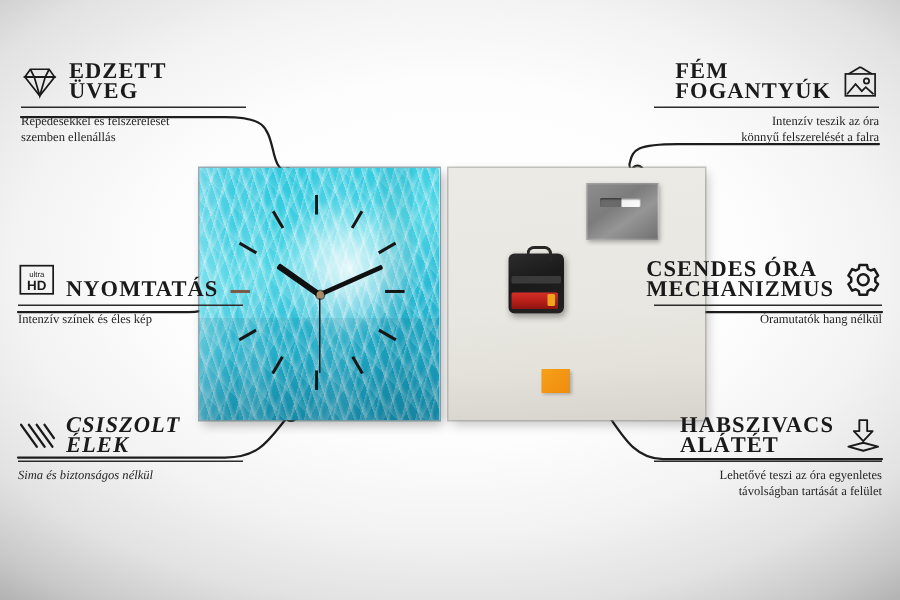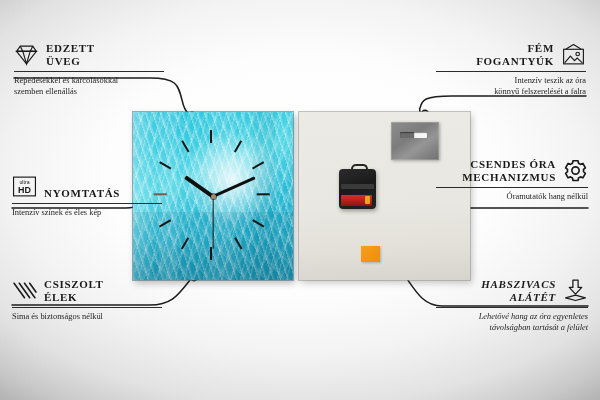--- a/index.html
+++ b/index.html
@@ -83,24 +83,24 @@
   .hand-sec{background:#111;}
   .hub{position:absolute;width:5px;height:5px;border-radius:50%;background:#a98a63;box-shadow:0 0 0 1px rgba(0,0,0,.5);}
 
   
   .feature{position:absolute;width:180px;}
   .feature .head{display:flex;align-items:center;gap:7px;}
   .feature.left .head{justify-content:flex-start;}
   .feature.right .head{justify-content:flex-end;}
   .ttl{
     font-family:"Liberation Serif", serif;
-    font-size:11px;letter-spacing:.7px;color:#1a1a1a;line-height:12.5px;
+    font-size:15px;letter-spacing:.7px;color:#1a1a1a;line-height:12.5px;
     text-transform:uppercase;font-weight:bold;
   }
-  .feature.right .ttl{text-align:right;}
+  .feature.right .ttl{}
   .rule{height:1px;background:#2b2b2b;margin:4px 0 4px 0;}
   .sub{
     font-family:"Liberation Serif", serif;
     font-size:8.4px;line-height:10.6px;color:#242424;
   }
   .feature.right .sub{text-align:right;}
   .ico{width:25px;height:25px;flex:0 0 25px;display:block;}
   .ico svg{display:block;width:25px;height:25px;}
 </style>
 </head>
@@ -187,21 +187,21 @@
               <path d="M2.5 9 H21.5"></path>
         </g>
           </svg>
       </span>
       <span class="ttl">
         <span>EDZETT</span><br><span>ÜVEG</span>
       </span>
     </div>
     <div class="rule"></div>
     <div class="sub">
-      <span>Repedésekkel és karcolásokkal</span><br><span>szemben ellenállás</span>
+      <span>Repedésekkel és felszerelését</span><br><span>szemben ellenállás</span>
     </div>
   </div>
 
   <div class="feature left" style="left:12px;top:174px;width:150px;">
     <div class="head">
       <span class="ico">
         <svg viewBox="0 0 24 24">
           <rect x="1.5" y="3" width="21" height="18" fill="none" stroke="#1a1a1a" stroke-width="1.1"></rect>
           <text x="12" y="10" font-family="Liberation Sans, sans-serif" font-size="5" fill="#1a1a1a" text-anchor="middle">ultra</text>
           <text x="12" y="18.6" font-family="Liberation Sans, sans-serif" font-size="8.6" font-weight="bold" fill="#1a1a1a" text-anchor="middle">HD</text>
@@ -210,21 +210,21 @@
       <span class="ttl">
         <br><span>NYOMTATÁS</span>
       </span>
     </div>
     <div class="rule"></div>
     <div class="sub">
       <span>Intenzív színek és éles kép</span>
     </div>
   </div>
 
-  <div class="feature left" style="left:12px;top:278px;width:150px;">
+  <div class="feature left" style="left:12px;top:278px;width:150px;font-style:italic;">
     <div class="head">
       <span class="ico">
         <svg viewBox="0 0 24 24">
             <g stroke="#1a1a1a" stroke-width="1.5" stroke-linecap="round">
           <line x1="2" y1="5" x2="12" y2="19"></line>
               <line x1="7" y1="5" x2="17" y2="19"></line>
           <line x1="12" y1="5" x2="22" y2="19"></line>
               <line x1="17" y1="5" x2="23" y2="13.5"></line>
         </g>
           </svg>
@@ -254,53 +254,53 @@
         </g>
           </svg>
       </span>
     </div>
     <div class="rule"></div>
     <div class="sub">
       <span>Intenzív teszik az óra</span><br><span>könnyű felszerelését a falra</span>
     </div>
   </div>
 
-  <div class="feature right" style="left:436px;top:158px;width:152px;">
+  <div class="feature right" style="left:436px;top:174px;width:152px;">
     <div class="head">
       <span class="ttl">
         <span>CSENDES ÓRA</span><br><span>MECHANIZMUS</span>
       </span>
       <span class="ico">
         <svg viewBox="0 0 24 24">
             <g fill="none" stroke="#1a1a1a" stroke-width="1.6" stroke-linejoin="round">
           <path d="M9.6 2.6 h4.8 l.5 2.4 1.9 1.1 2.3-.9 2.4 4.2 -1.8 1.6 v2.2 l1.8 1.6 -2.4 4.2 -2.3-.9 -1.9 1.1 -.5 2.4 h-4.8 l-.5-2.4 -1.9-1.1 -2.3.9 -2.4-4.2 1.8-1.6 v-2.2 l-1.8-1.6 2.4-4.2 2.3.9 1.9-1.1 z"></path>
           <circle cx="12" cy="12" r="3.5"></circle>
         </g>
           </svg>
       </span>
     </div>
     <div class="rule"></div>
     <div class="sub">
       <span>Óramutatók hang nélkül</span>
     </div>
   </div>
 
-  <div class="feature right" style="left:436px;top:278px;width:152px;font-style:italic;">
+  <div class="feature right" style="left:436px;top:278px;width:152px;">
     <div class="head">
       <span class="ttl">
         <span>HABSZIVACS</span><br><span>ALÁTÉT</span>
       </span>
       <span class="ico">
         <svg viewBox="0 0 24 24">
             <g fill="none" stroke="#1a1a1a" stroke-width="1.2" stroke-linejoin="round">
           <path d="M9.5 2 h5 v7 h3.5 L12 15.5 L6 9 h3.5 z"></path>
           <path d="M12 16.5 L21.5 19 L12 21.6 L2.5 19 z"></path>
         </g>
           </svg>
       </span>
     </div>
     <div class="rule"></div>
     <div class="sub">
-      <span>Lehetővé hang az óra egyenletes</span><br><span>távolságban tartását a felület</span>
+      <span>Lehetővé teszi az óra egyenletes</span><br><span>távolságban tartását a felület</span>
     </div>
   </div>
 
 </div>
 
 </body></html>

